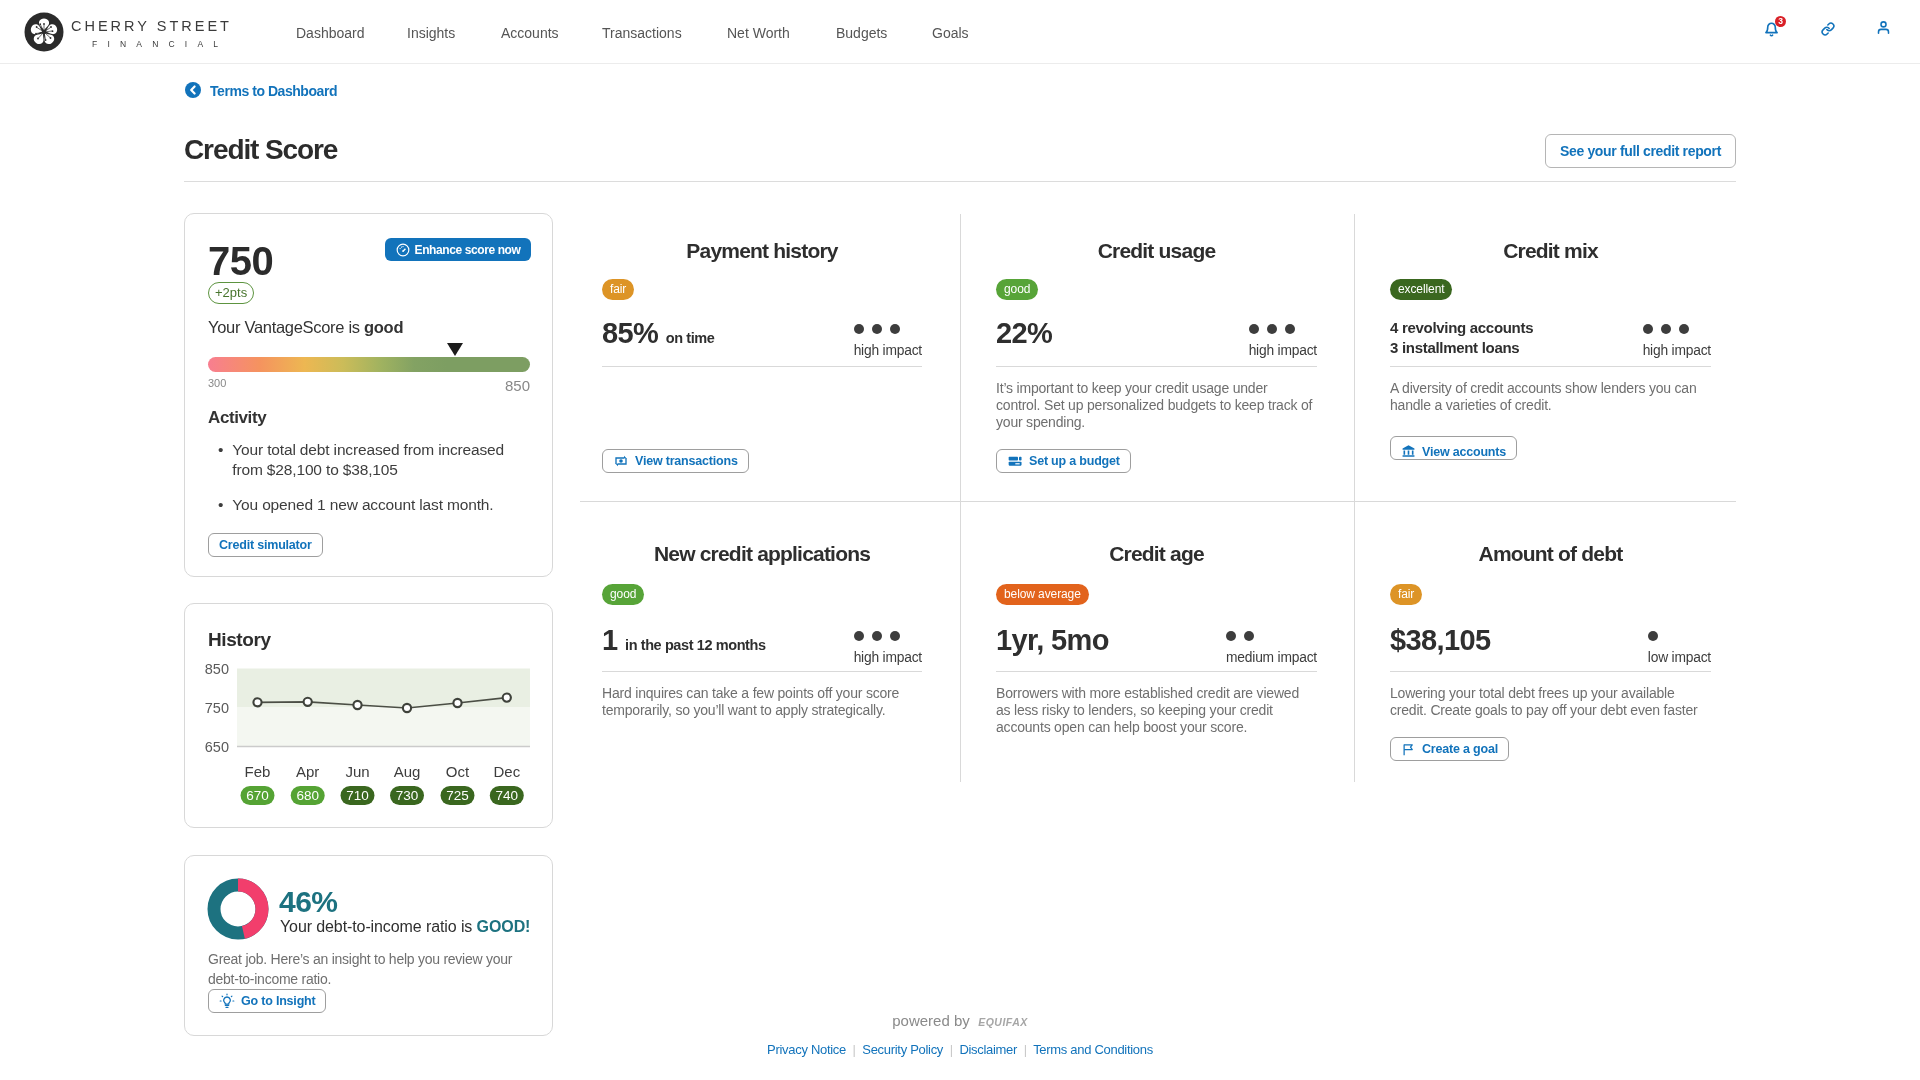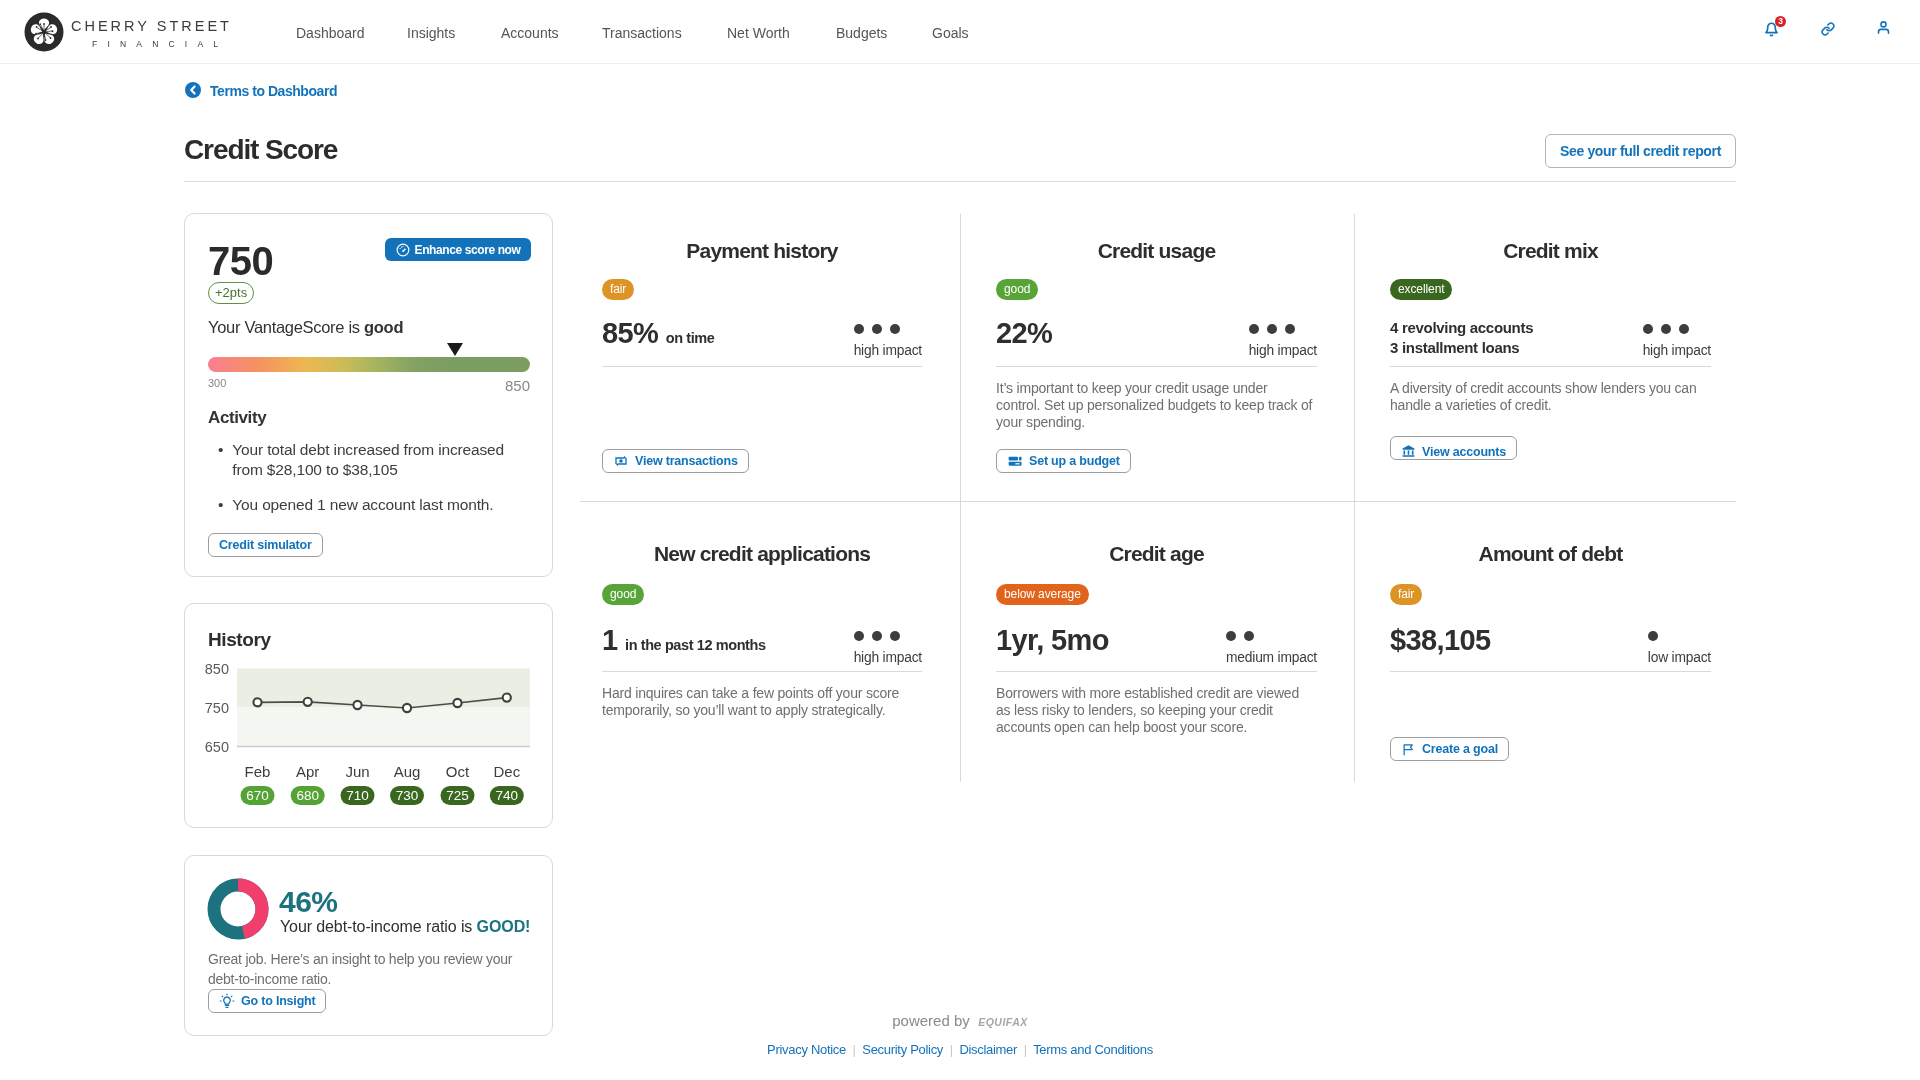--- a/index.html
+++ b/index.html
@@ -277,20 +277,21 @@
 
 <div class="abs" style="left:1390px;top:539px;width:321px;height:230px;">
   <div class="sechead">Amount of debt</div>
   <span class="pill" style="background:#dd9426;position:absolute;left:0;top:45px;">fair</span>
   <div class="stat" style="position:absolute;left:0;top:85px;">$38,105</div>
   <div class="impact" style="position:absolute;right:0;top:88px;">
     <div style="margin-bottom:5px;"><span class="dot"></span></div>
     <div class="txt">low impact</div>
   </div>
   <div style="position:absolute;left:0;top:132px;width:321px;height:1px;background:#d9d9d9;"></div>
+  <div class="para" style="position:absolute;left:0;top:146px;width:360px;">Lowering your total debt frees up your available<br>credit. Create goals to pay off your debt even faster</div>
   <div class="btn" style="position:absolute;left:0;top:198px;">
     <svg width="15" height="15" viewBox="0 0 24 24" fill="none" stroke="#1273bb" stroke-width="2" stroke-linejoin="round">
         <path d="M5 21V4"></path>
         <path d="M5 4.5h13l-2.8 3.75L18 12H5"></path>
       </svg>
     Create a goal</div>
 </div>
 
 <div class="abs" style="left:0;top:1012px;width:1920px;text-align:center;">
   <span style="font-size:15px;color:#8a8a8a;">powered by&nbsp;&nbsp;</span><span style="font-size:10.5px;font-weight:bold;font-style:italic;color:#a6a6a6;letter-spacing:0.5px;">EQUIFAX</span>

